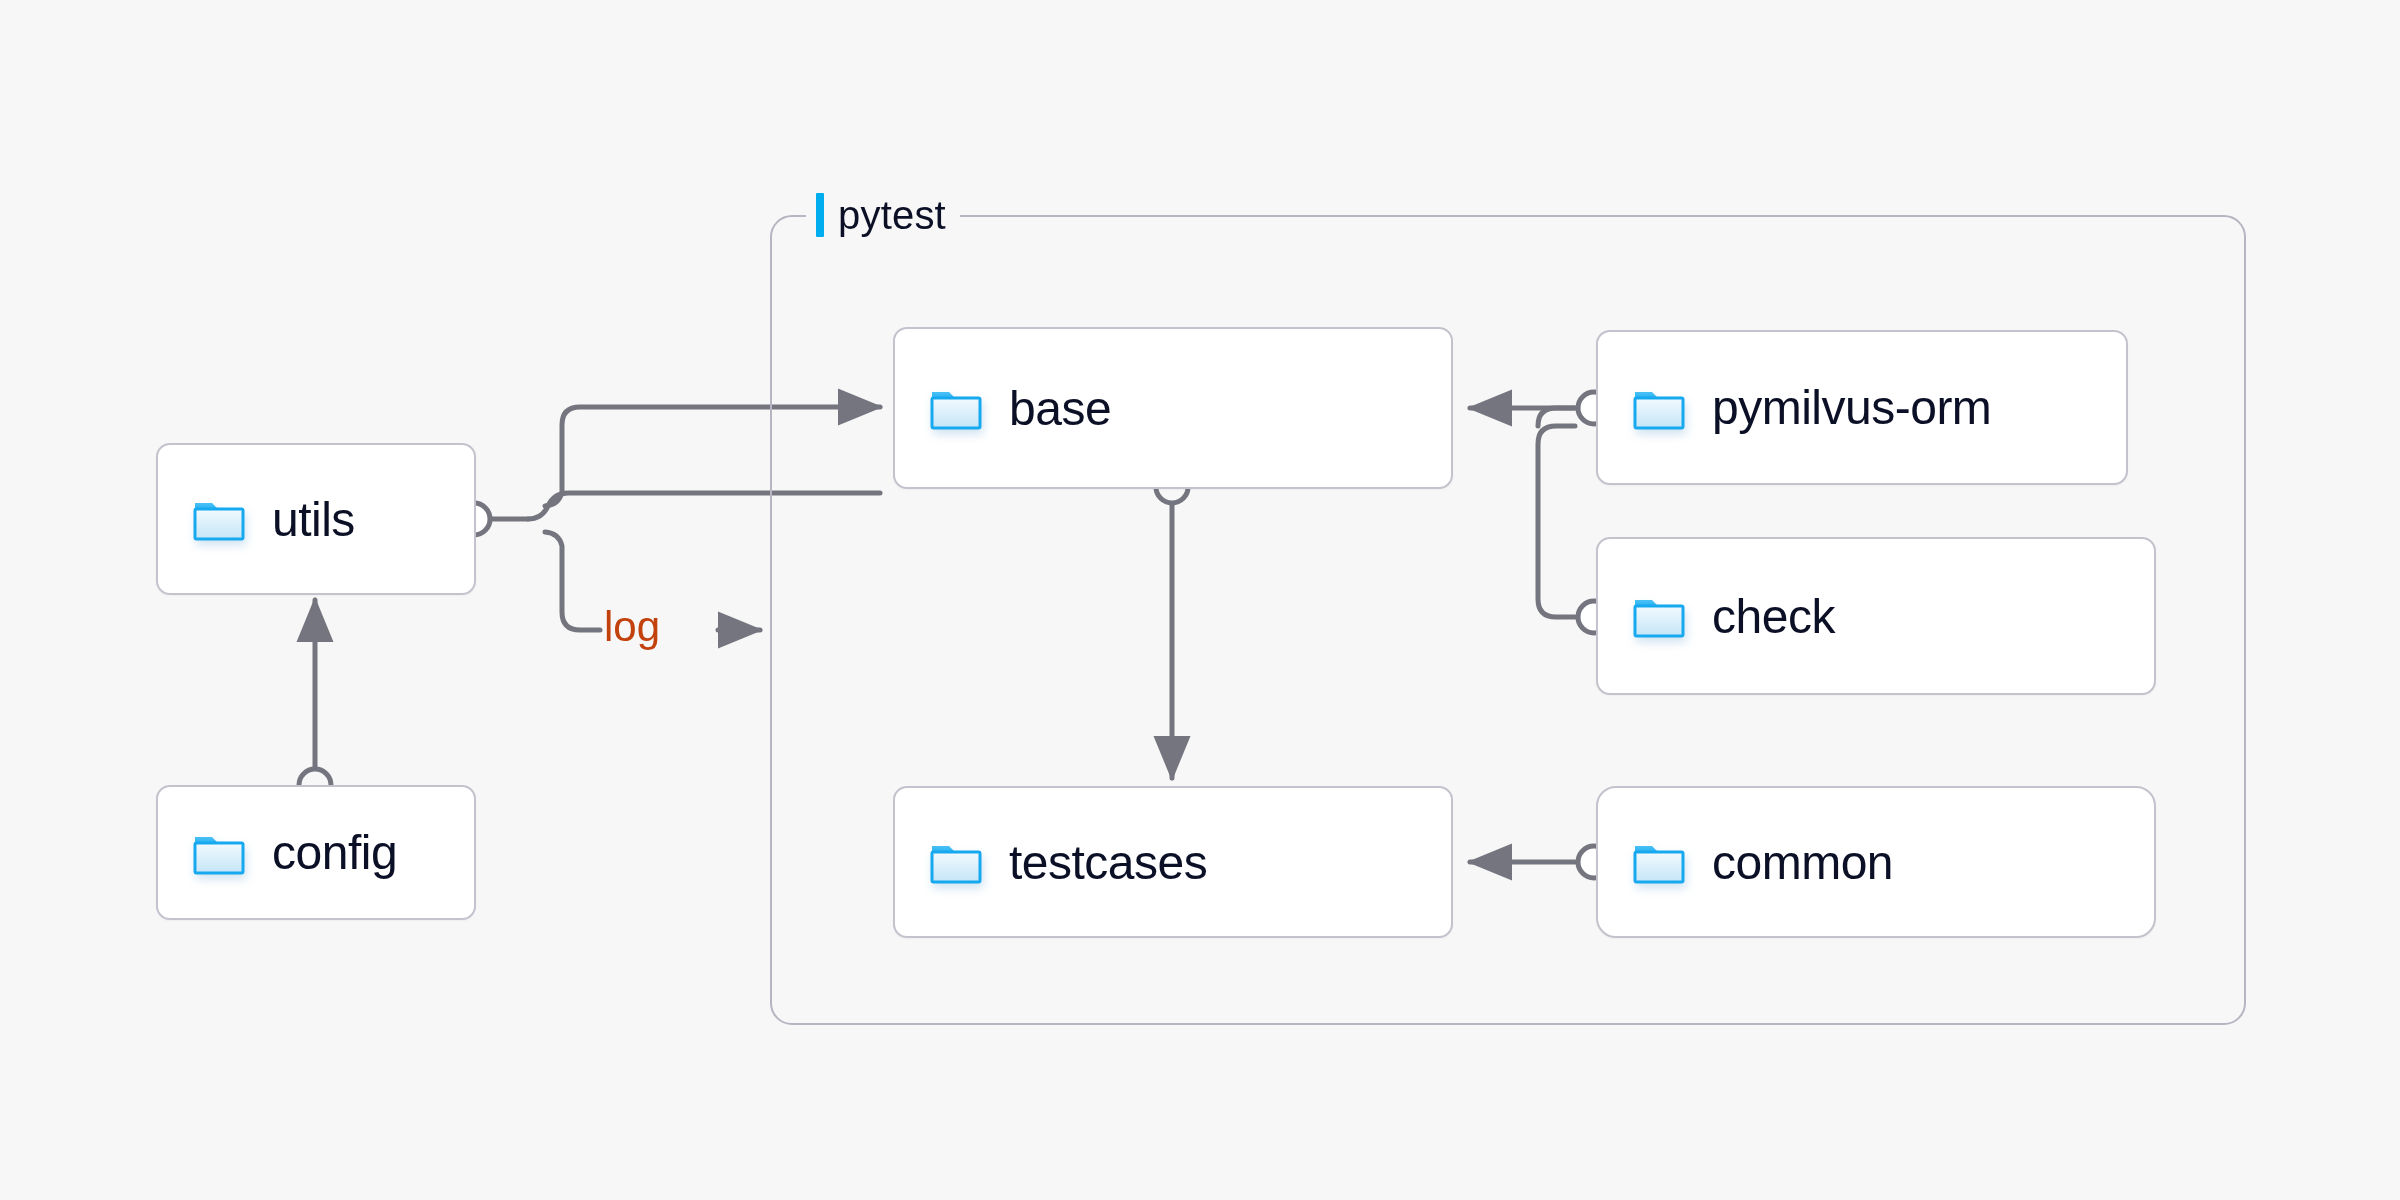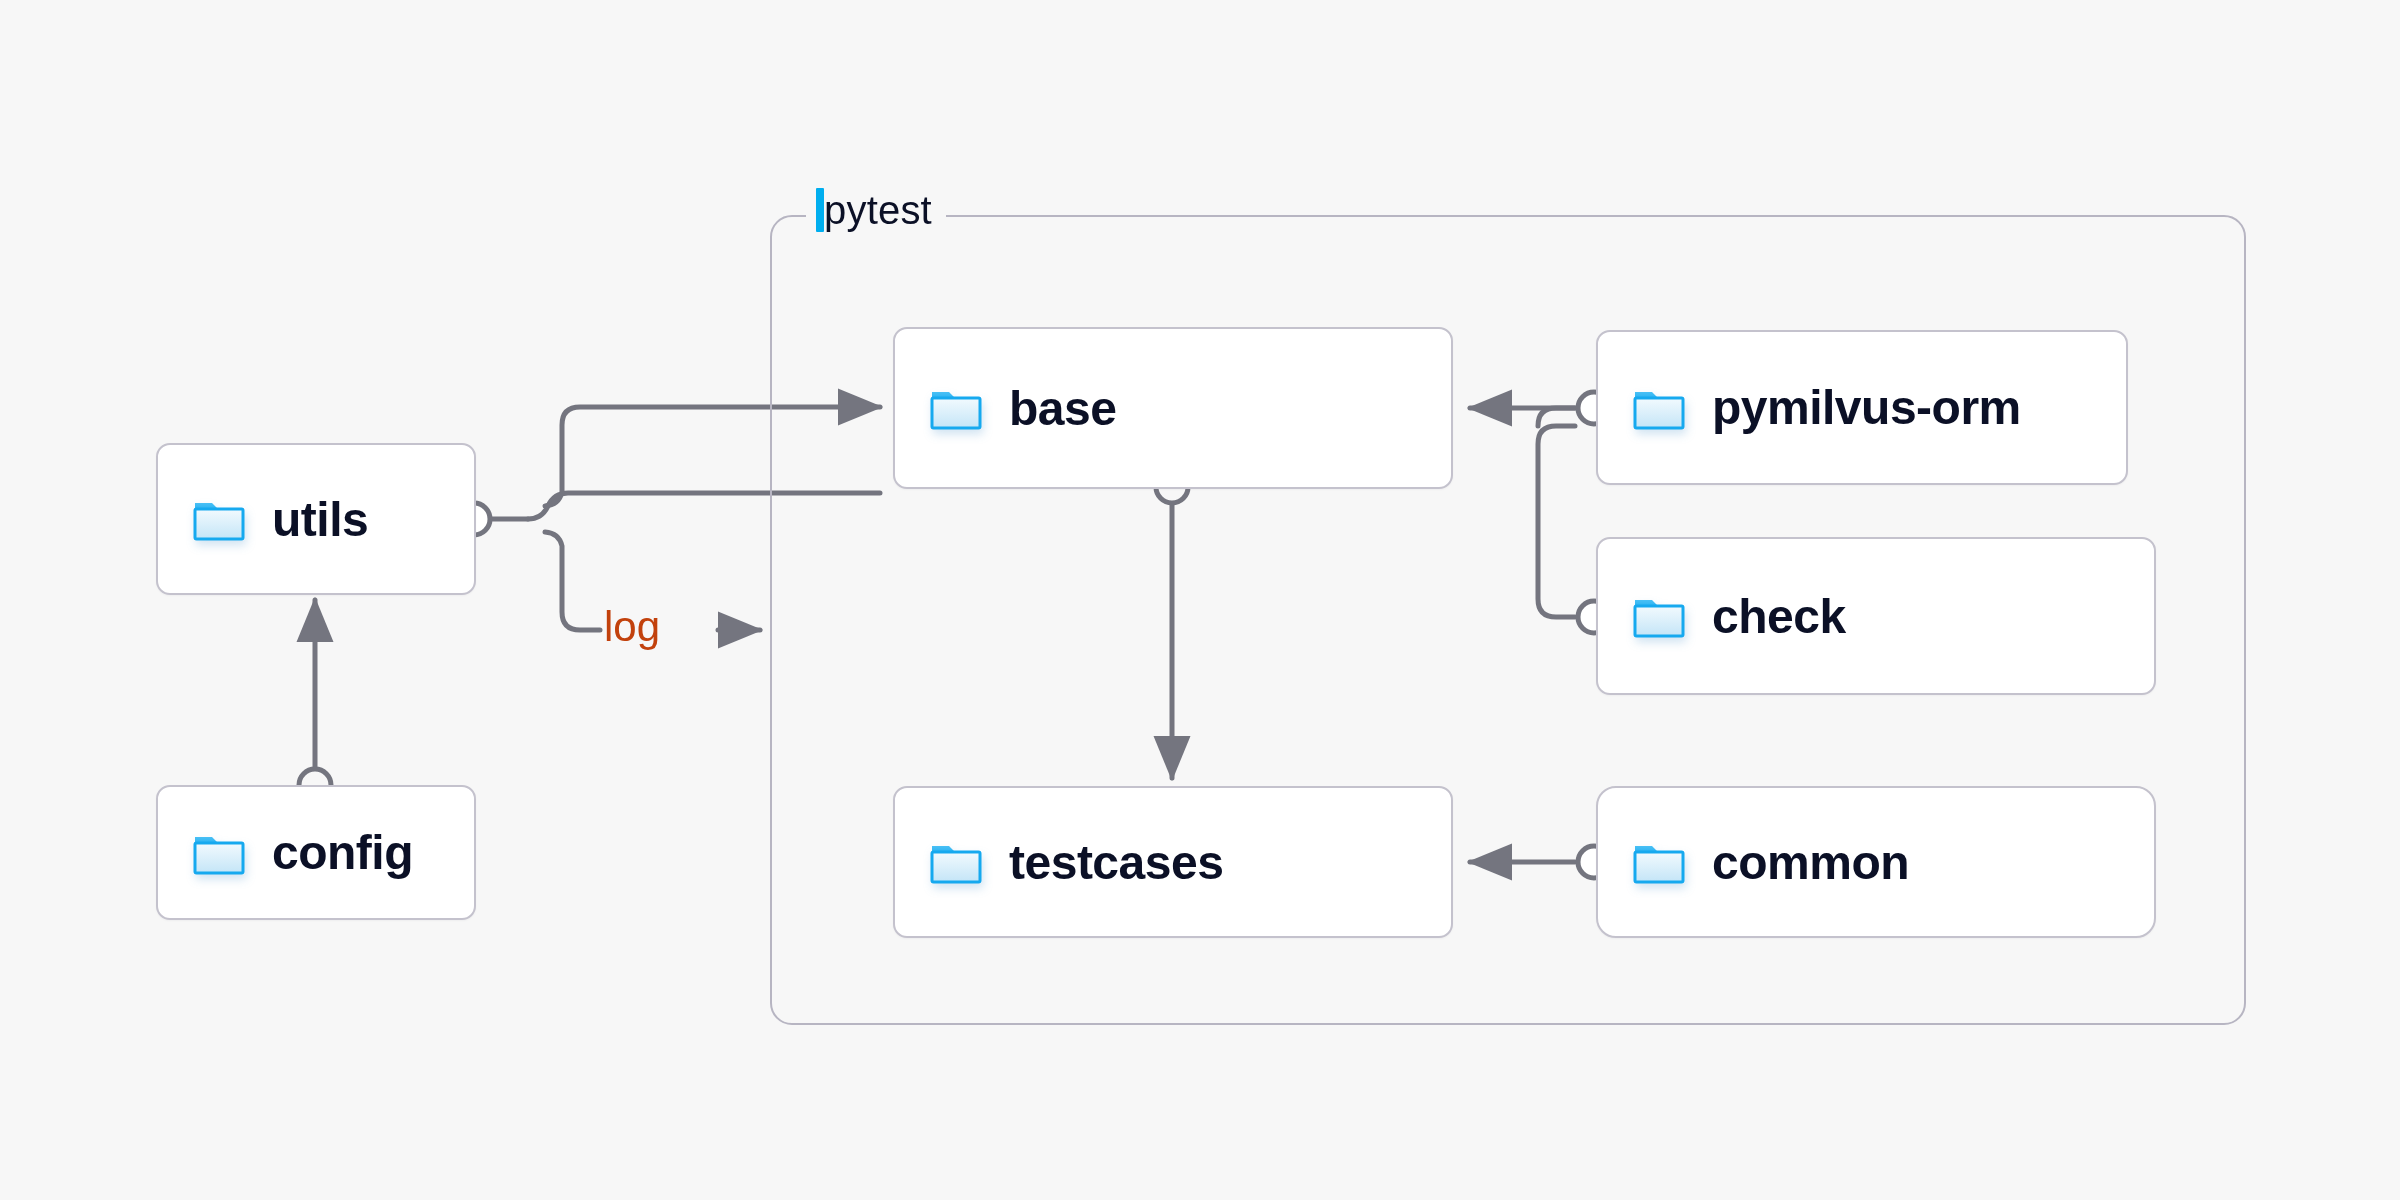--- a/index.html
+++ b/index.html
@@ -29,21 +29,22 @@
   .group-box {
     position: absolute;
     border: 2px solid #b7b5c2;
     border-radius: 22px;
     background: transparent;
     box-sizing: border-box;
   }
   .group-title-wrap {
     position: absolute;
     display: flex;
-    align-items: flex-start;
+    align-items: center;
+    gap: 14px;
     background: #f7f7f7;
     padding: 0 14px 0 10px;
     height: 54px;
   }
   .group-accent-bar {
     width: 8px;
     height: 44px;
     background: #00aeef;
     border-radius: 1px;
   }
@@ -57,21 +58,20 @@
   
   .node {
     position: absolute;
     box-sizing: border-box;
     background: #ffffff;
     border: 2px solid #c4c2cd;
     border-radius: 14px;
     display: flex;
     align-items: center;
     box-shadow: 0 1px 2px rgba(20,20,40,0.04);
-    font-weight: bold;
   }
   .node-inner {
     display: flex;
     align-items: center;
     gap: 26px;
     padding-left: 34px;
   }
   .node-label {
     font-size: 48px;
     color: #0b1026;

